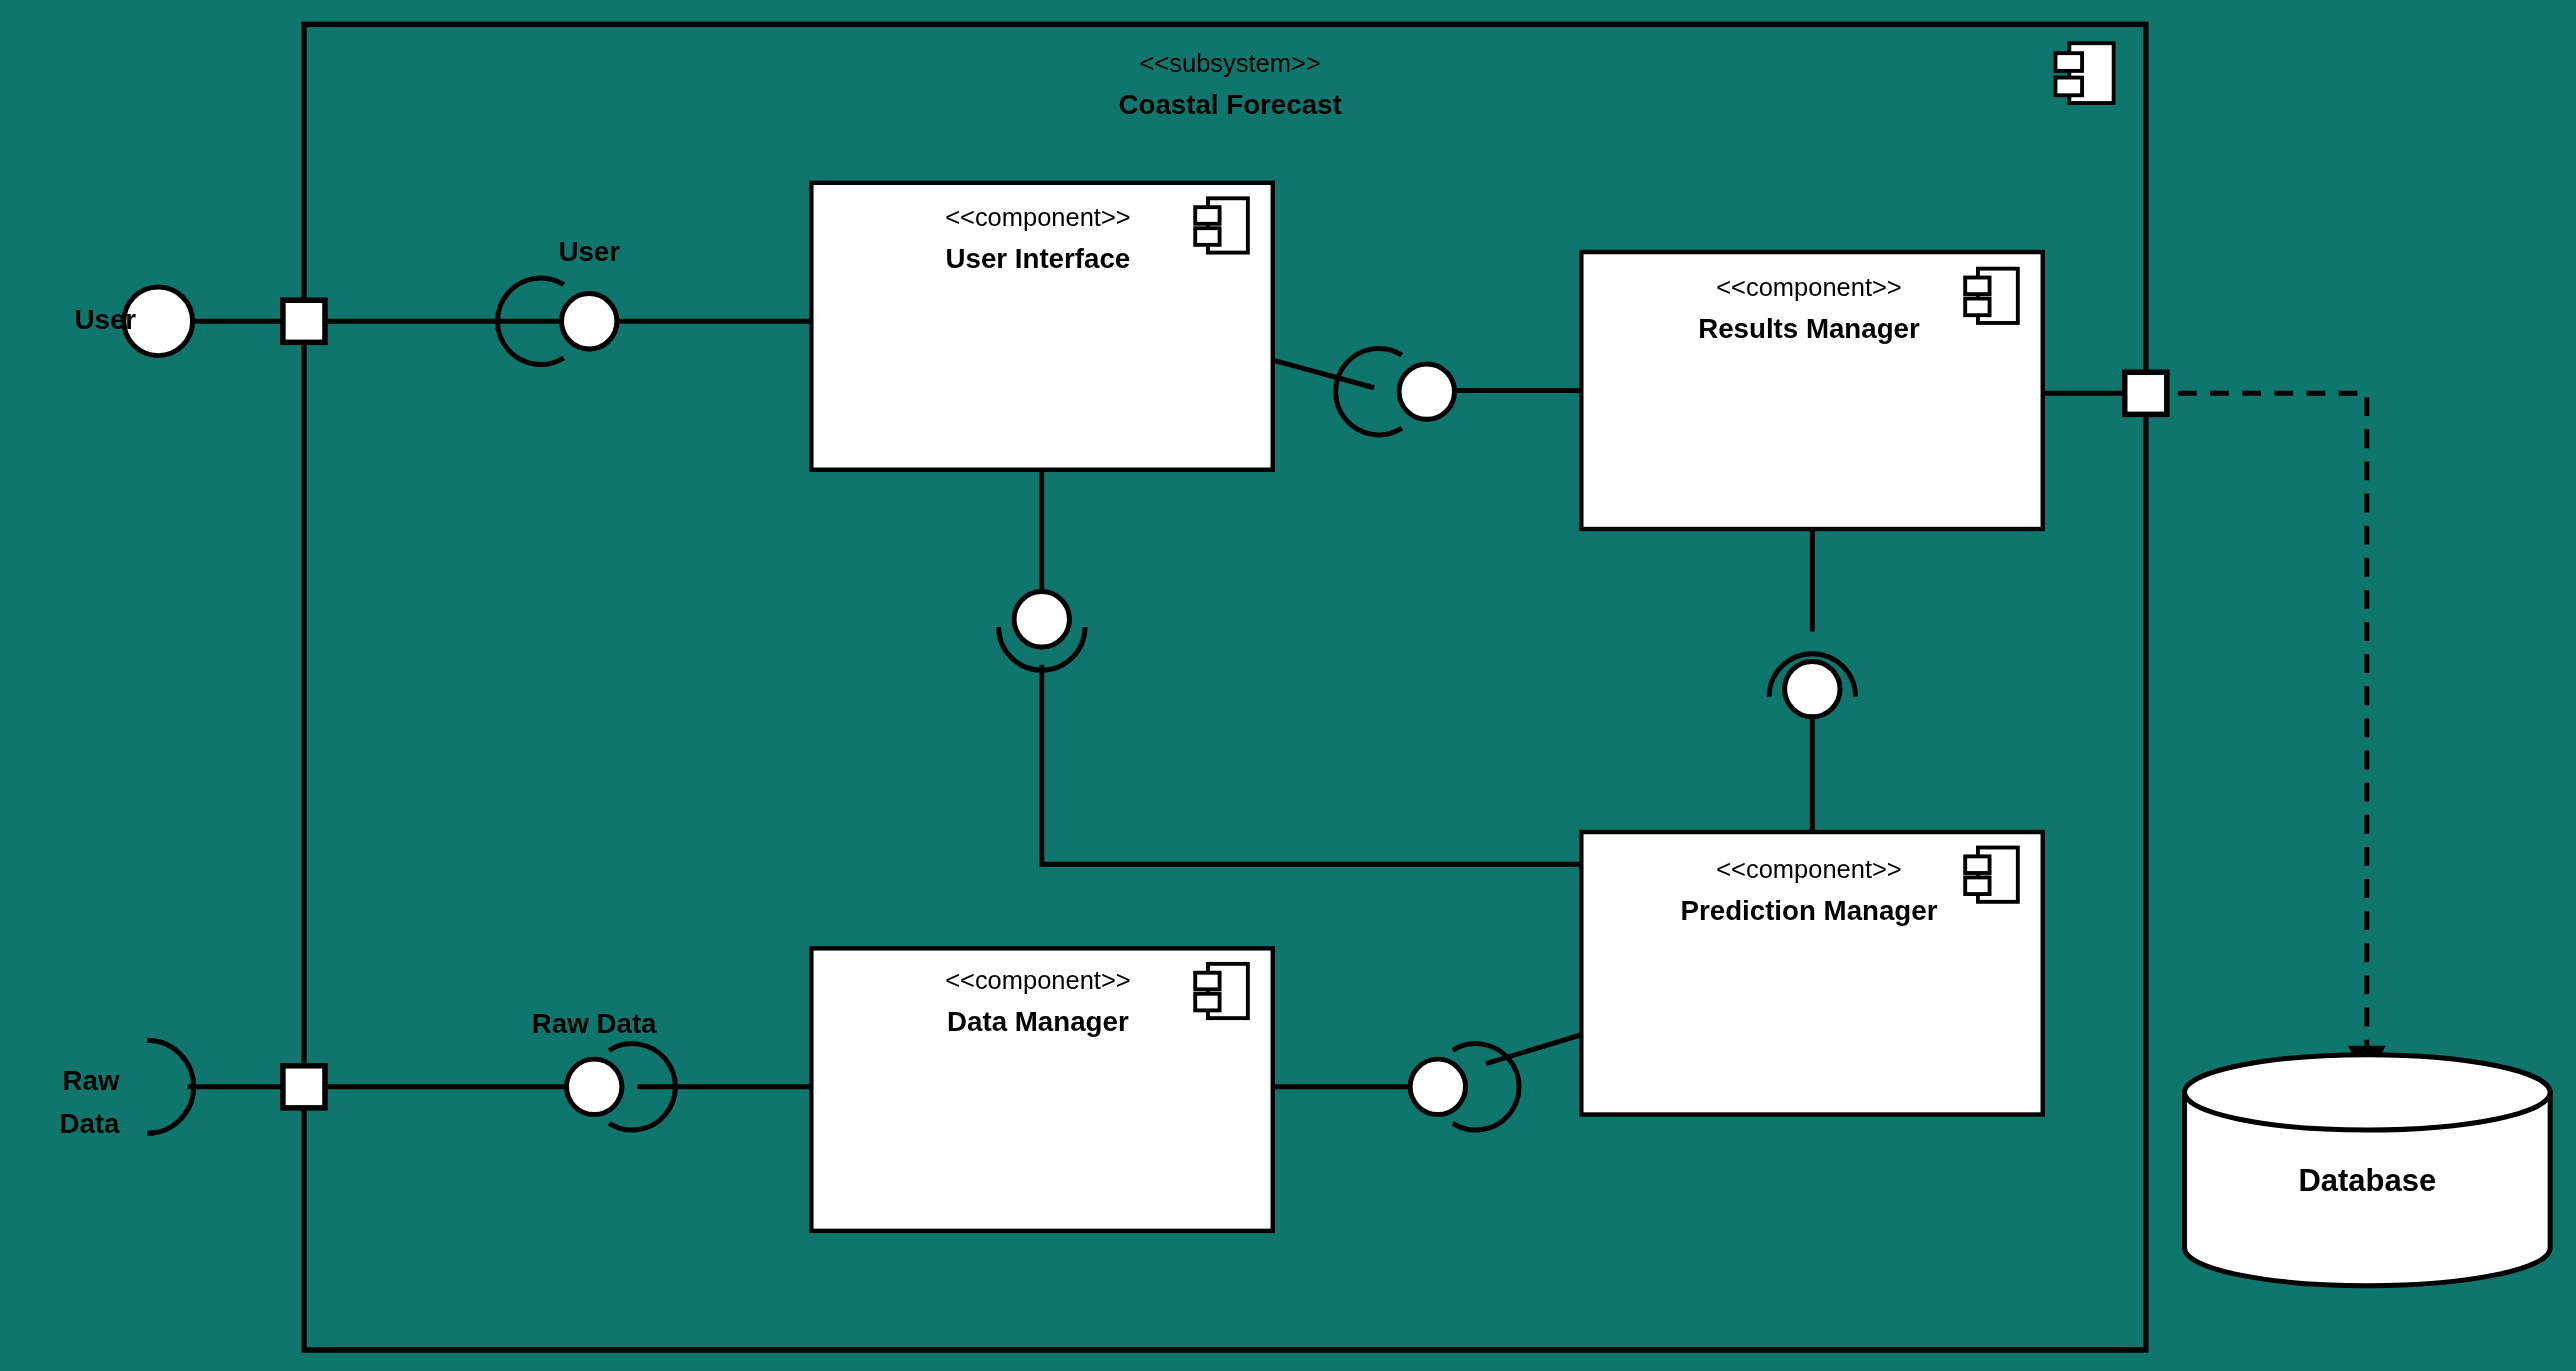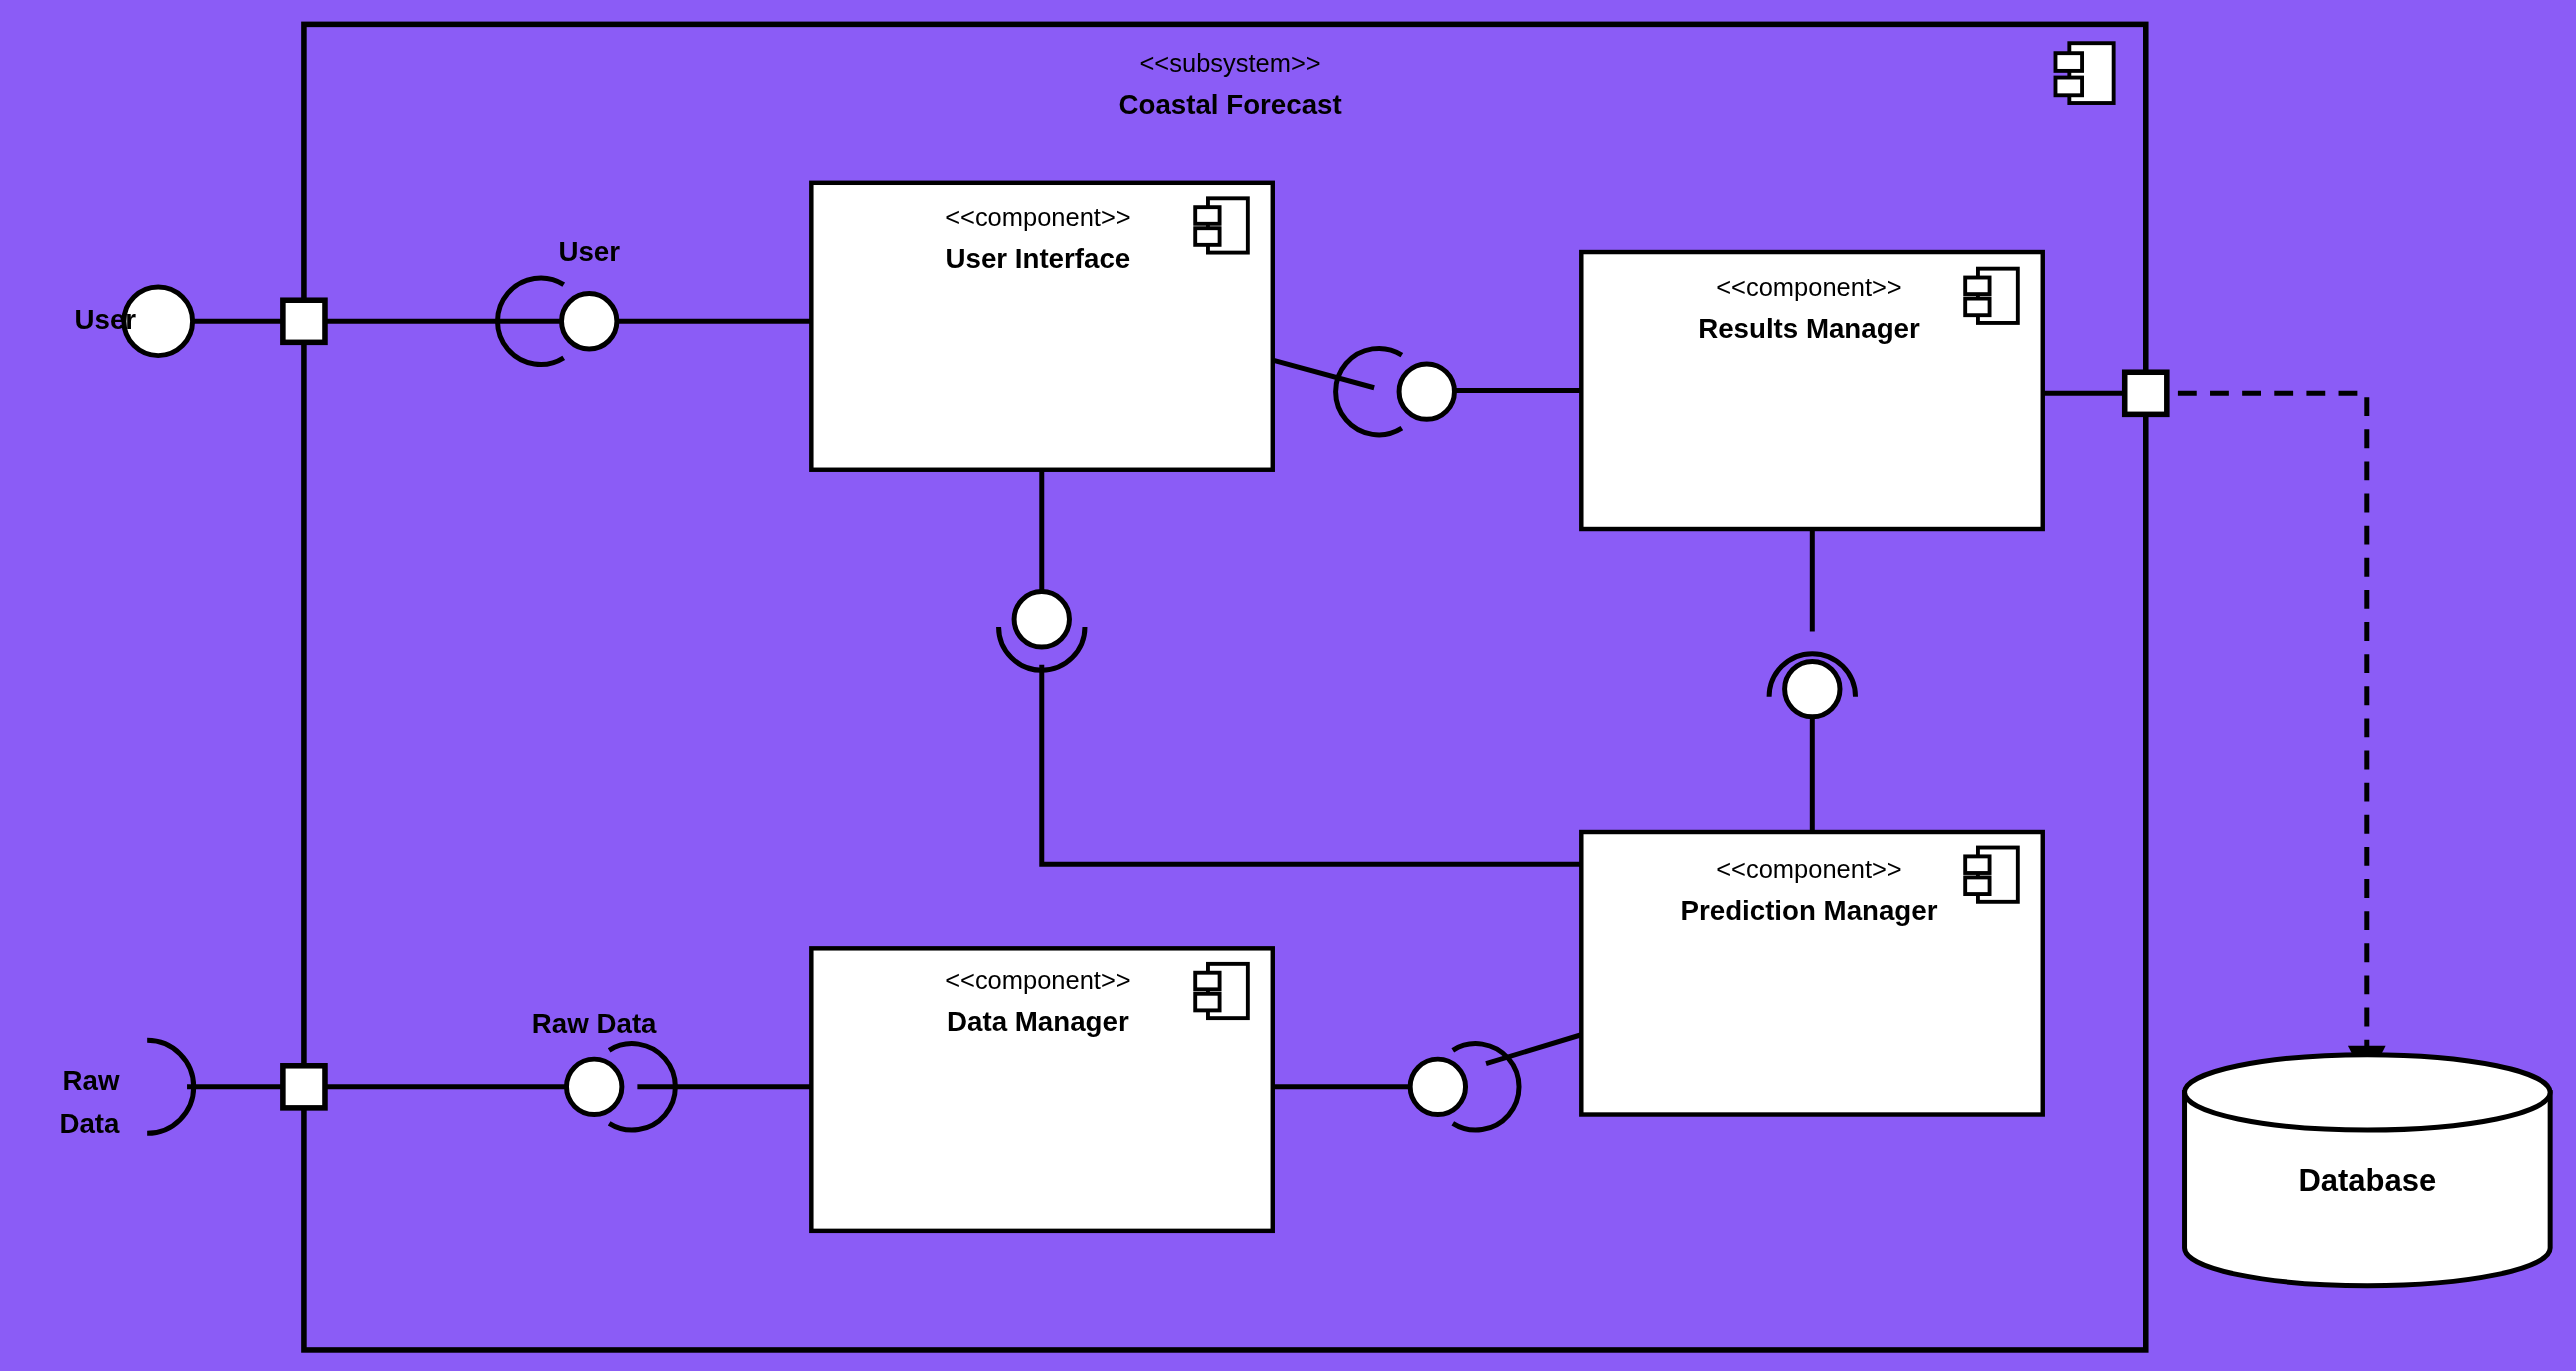--- a/index.html
+++ b/index.html
@@ -10,21 +10,21 @@
   body {
     width: 2576px;
     height: 1371px;
     font-family: "Liberation Sans", sans-serif;
     overflow: hidden;
   }
   #diagram-root {
     position: relative;
     width: 2576px;
     height: 1371px;
-    background: #8b5cf6;
+    background: #0f766e;
   }
   svg.canvas {
     position: absolute;
     top: 0;
     left: 0;
     width: 2576px;
     height: 1371px;
   }
   .lbl {
     font-family: "Liberation Sans", sans-serif;

